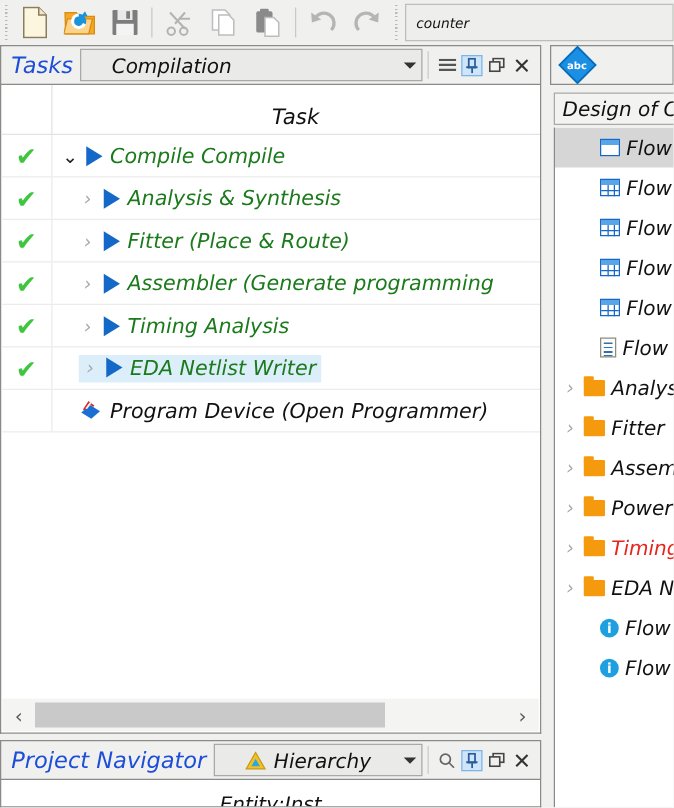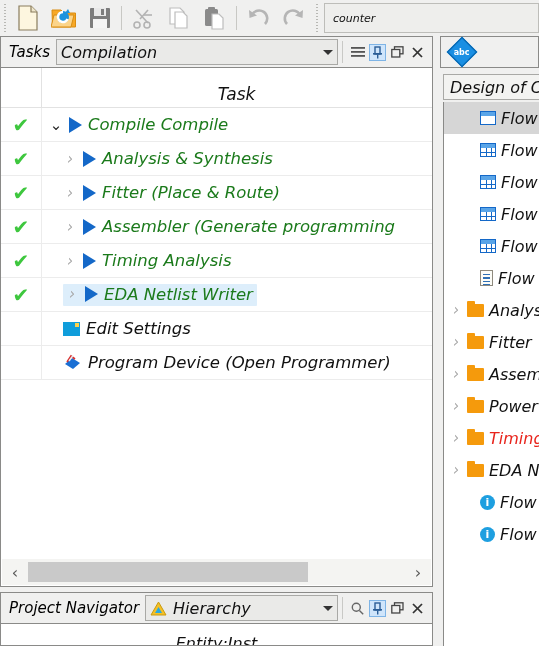--- a/index.html
+++ b/index.html
@@ -22,24 +22,24 @@
     flex:1; height:30px; margin:0 0 0 2px; background:#eeeeec;
     border:1px solid #bdbdb9; display:flex; align-items:center; padding-left:8px;
     font-style:italic; font-size:11px; color:#111;
   }
 
   
   .panel-header{
     height:32px; background:#f0f0ef; border:1px solid #8a8a88;
     display:flex; align-items:center; padding:0 2px;
   }
-  .panel-title{ font-style:italic; font-size:15px; color:#000000; padding:0 6px; white-space:nowrap; }
+  .panel-title{ font-style:italic; font-size:18px; color:#1d4ed8; padding:0 6px; white-space:nowrap; }
   .combo{
     flex:1; height:26px; background:#eaeae8; border:1px solid #a9a9a6;
-    display:flex; align-items:center; padding:0 4px 0 4px; min-width:0;
+    display:flex; align-items:center; padding:0 4px 0 24px; min-width:0;
   }
   .combo-label{ flex:1; font-style:italic; font-size:16px; color:#111;
                 white-space:nowrap; overflow:hidden; display:flex; align-items:center; gap:6px; }
   .caret{ width:0;height:0;border-left:5px solid transparent;border-right:5px solid transparent;
           border-top:5px solid #333; margin-left:4px; }
   .hdr-icons{ display:flex; align-items:center; gap:3px; padding:0 4px 0 6px; border-left:1px solid #c9c9c6; margin-left:4px; height:22px;}
   .ic{ width:17px; height:17px; display:flex; align-items:center; justify-content:center; }
   .ic.pinned{ background:#cfe5fb; border:1px solid #7eb4e6; }
 
   
@@ -325,29 +325,20 @@
               <span class="chev">›</span>
               <span class="play"></span>
               <span>EDA Netlist Writer</span>
             </span>
           </div>
           <div class="trow">
             <div class="vline"></div>
             <div class="chkcell"></div>
             <span style="width: 22px; flex: 0 0 auto;"></span>
             <span class="tname black">
-              <span class="i-settings"></span>
-              <span>Edit Settings</span>
-            </span>
-          </div>
-          <div class="trow">
-            <div class="vline"></div>
-            <div class="chkcell"></div>
-            <span style="width: 22px; flex: 0 0 auto;"></span>
-            <span class="tname black">
               <span class="i-prog">
                 <svg width="19" height="17" viewBox="0 0 19 17">
                   <path d="M2 10 L9 4 L17 9 L10 15 z" fill="#1a6fd4"></path>
                   <path d="M4 8 L8 2 L12 5" fill="none" stroke="#d83030" stroke-width="1.6"></path>
                   <path d="M6 7 L10 1.5" stroke="#ececec" stroke-width="1.4"></path>
                 </svg>
               </span>
               <span>Program Device (Open Programmer)</span>
             </span>
           </div>

